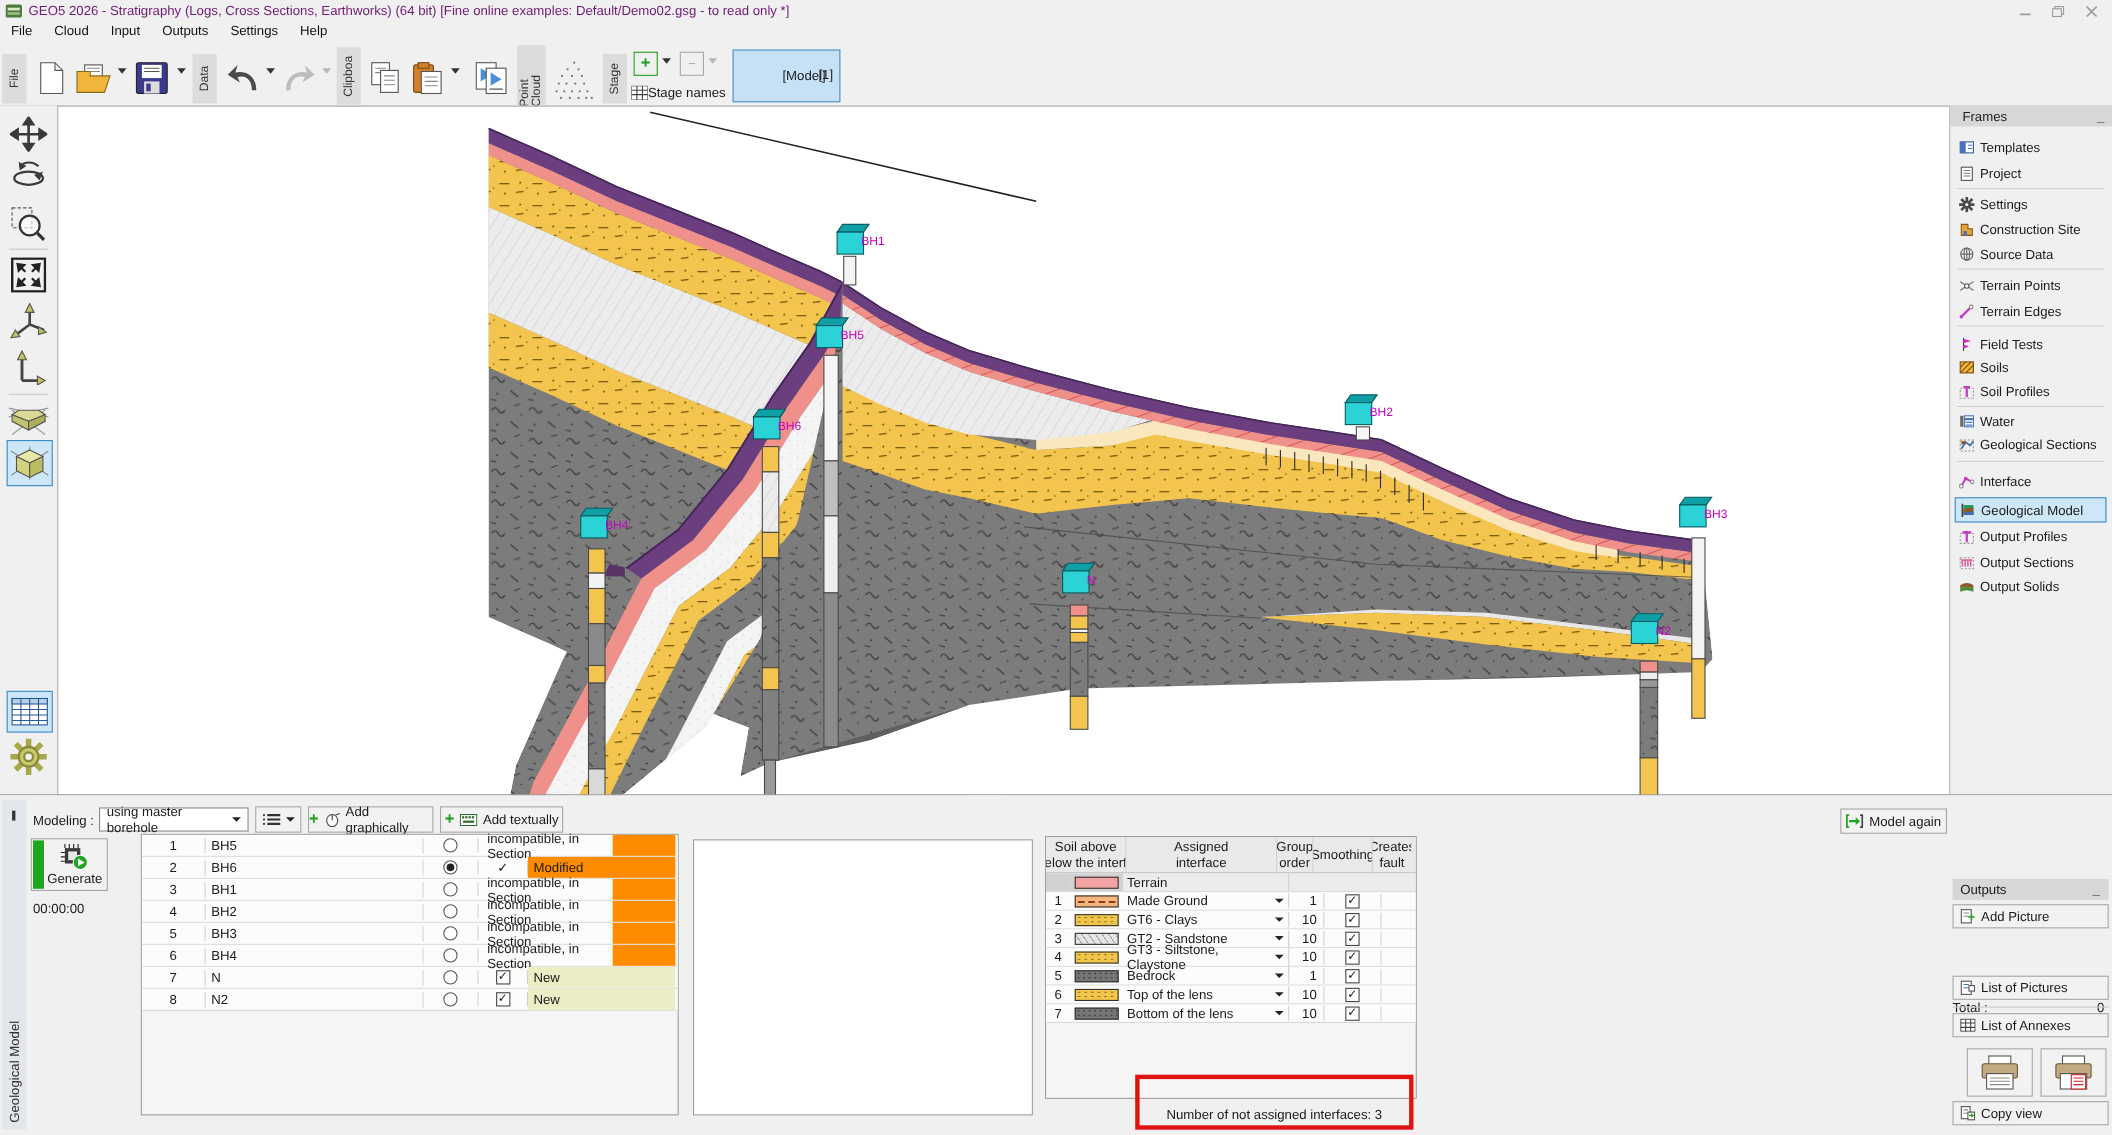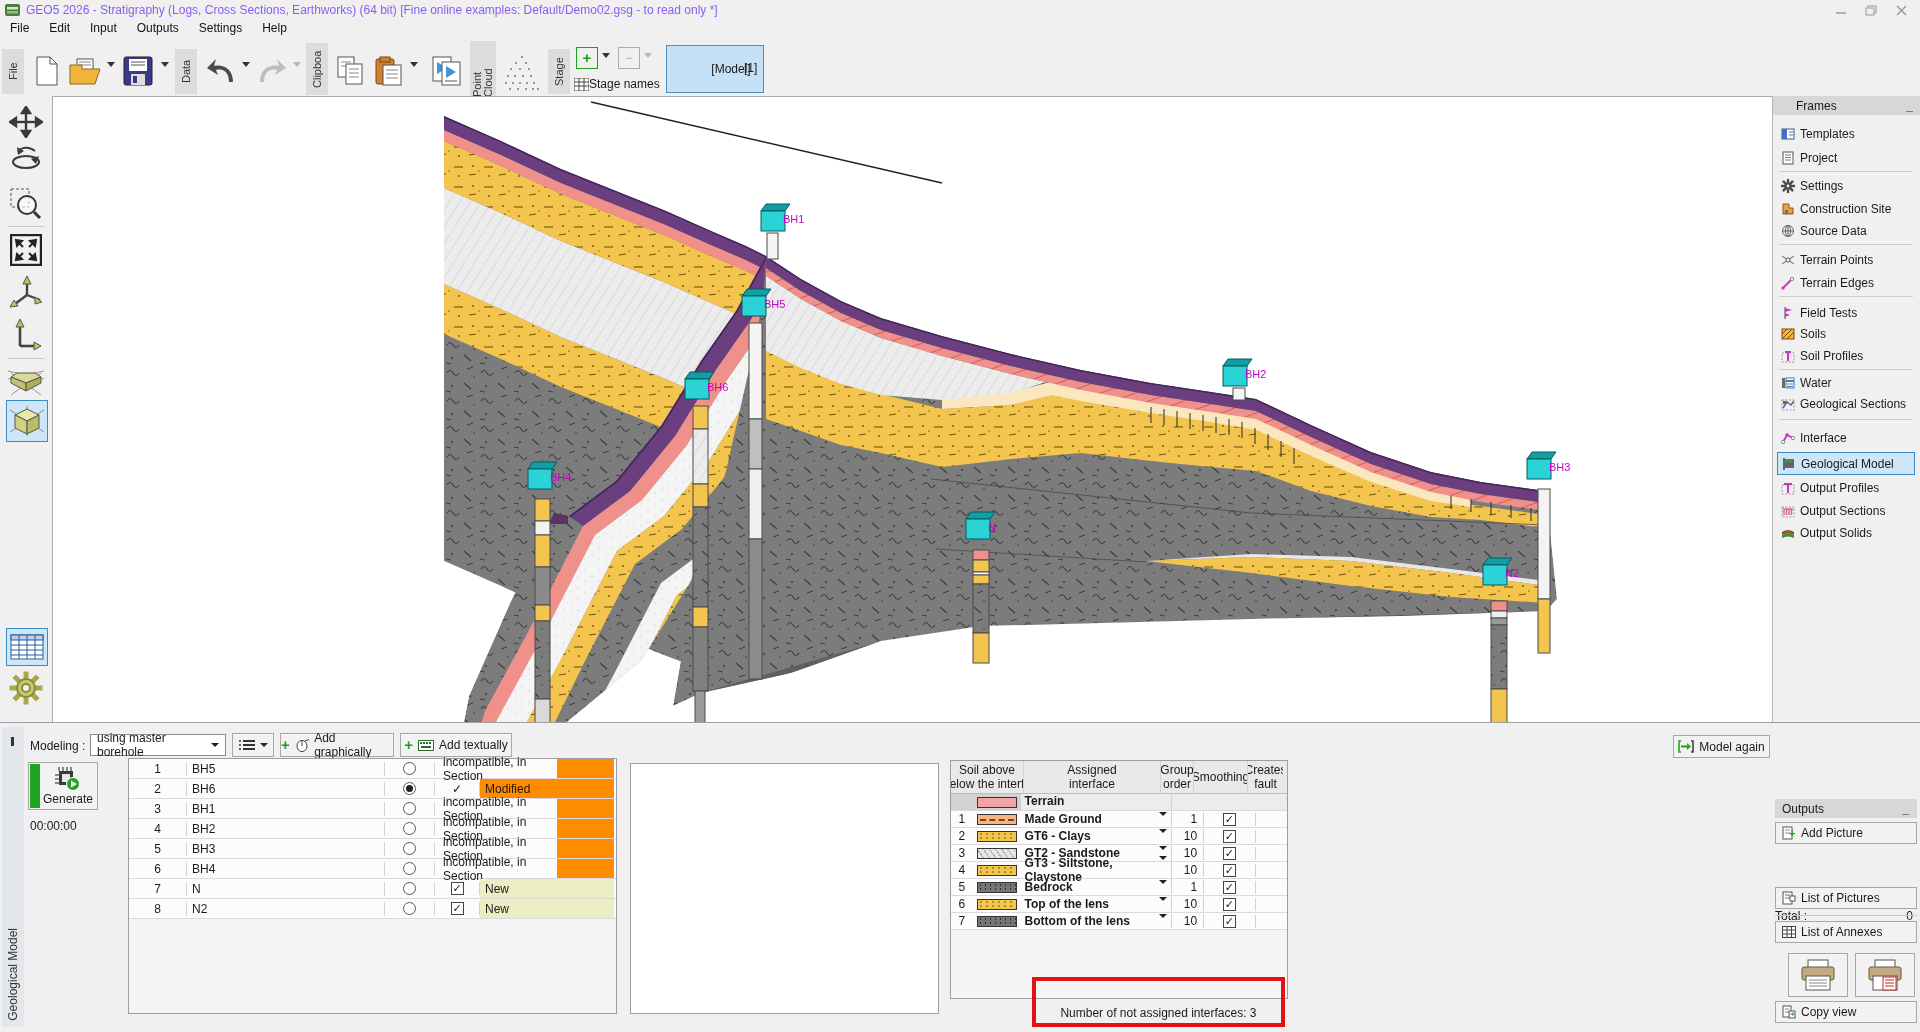--- a/index.html
+++ b/index.html
@@ -1,21 +1,21 @@
 <!DOCTYPE html>
 <html><head>
 <meta charset="utf-8">
 <style>
   html,body{margin:0;padding:0;background:#cfcfcf;}
   #app{position:relative;width:1920px;height:1032px;background:#F0F0F0;
        font-family:"Liberation Sans",sans-serif;font-size:12px;color:#1a1a1a;overflow:hidden;}
   .abs{position:absolute;}
   
   #titlebar{left:0;top:0;width:1920px;height:20px;background:#F0F0F0;display:flex;align-items:center;}
-  #titlebar .title{margin-left:6px;color:#8b5cf6;}
+  #titlebar .title{margin-left:6px;color:#701a75;}
   .winbtn{width:30px;height:16px;display:flex;align-items:center;justify-content:center;color:#9a9a9a;font-size:13px;}
   #menubar{left:0;top:20px;width:1920px;height:17px;display:flex;gap:0;}
   #menubar span{padding:1px 10px;color:#111;}
   
   #toolbar{left:0;top:37px;width:1920px;height:59px;border-bottom:1px solid #A9A9A9;background:#F0F0F0;}
   .vlabel{background:#DCDCDC;color:#333;font-size:11px;writing-mode:vertical-rl;transform:rotate(180deg);
           display:flex;align-items:center;justify-content:center;}
   .tbtn{display:flex;align-items:center;justify-content:center;}
   .drop{width:12px;display:flex;align-items:center;justify-content:center;}
   .tri-d{width:0;height:0;border-left:4px solid transparent;border-right:4px solid transparent;border-top:5px solid #333;}
@@ -26,21 +26,21 @@
   .tool{position:absolute;left:6px;width:40px;height:36px;display:flex;align-items:center;justify-content:center;}
   .tool.sel{background:#CDE6F8;border:1px solid #3B8BC8;}
   .tsep{position:absolute;left:8px;width:36px;border-top:1px solid #C9C9C9;}
   
   #canvas{left:52px;top:96px;width:1719px;height:626px;background:#fff;border:1px solid #ABABAB;border-right:none;}
   #gripbar{left:0;top:722px;width:1920px;height:1px;background:#9f9f9f;}
   #grip{left:878px;top:723px;width:34px;height:7px;background:#e8e8e8;border:1px solid #9f9f9f;border-top:none;border-radius:0 0 4px 4px;}
   
   #frames{left:1772px;top:96px;width:148px;height:626px;background:#F0F0F0;border-left:1px solid #B5B5B5;}
   #frames .hdr{position:absolute;left:0;top:0;width:148px;height:19px;background:#D7D7D7;display:flex;align-items:center;}
-  #frames .hdr b{margin-left:23px;font-weight:normal;}
+  #frames .hdr b{margin-left:11px;font-weight:normal;}
   .fitem{position:absolute;left:4px;width:138px;height:19px;display:flex;align-items:center;gap:5px;padding-left:4px;box-sizing:border-box;}
   .fitem.sel{background:#CDE6F8;border:1px solid #3B8BC8;height:23px;}
   .fdiv{position:absolute;left:6px;width:134px;border-top:1px solid #CFCFCF;}
   .fi{flex:none;}
   
   #bottom{left:0;top:723px;width:1920px;height:309px;background:#F0F0F0;}
   #sidetab{position:absolute;left:2px;top:4px;width:22px;height:300px;background:#E3E6EA;}
   #sidetab .txt{position:absolute;left:4px;bottom:6px;writing-mode:vertical-rl;transform:rotate(180deg);color:#333;}
   .btn{background:#F2F2F2;border:1px solid #A7A7A7;display:flex;align-items:center;justify-content:center;gap:5px;box-sizing:border-box;}
   .combo{background:#fff;border:1px solid #8a8a8a;display:flex;align-items:center;box-sizing:border-box;}
@@ -59,21 +59,21 @@
   .st-orange{background:#FF8C00;} .st-new{background:#EDEDC5;}
   .radio{width:13px;height:13px;border:1px solid #555;border-radius:50%;background:#fff;box-sizing:border-box;position:relative;}
   .radio.sel::after{content:"";position:absolute;left:2px;top:2px;width:7px;height:7px;border-radius:50%;background:#222;}
   .cb{width:13px;height:13px;border:1px solid #444;background:#fff;font-size:11px;line-height:11px;text-align:center;box-sizing:border-box;}
   #midbox{position:absolute;left:630px;top:40px;width:307px;height:249px;background:#fff;border:1px solid #9E9E9E;}
   #itable{position:absolute;left:950px;top:37px;width:336px;height:237px;background:#F5F5F5;border:1px solid #9E9E9E;}
   .it-h{display:flex;height:32px;background:#E9E9E9;border-bottom:1px solid #BDBDBD;}
   .it-h div{display:flex;flex-direction:column;align-items:center;justify-content:center;line-height:14px;overflow:hidden;white-space:nowrap;}
   .it-r{display:flex;height:16px;background:#FCFCFC;border-bottom:1px solid #DADADA;align-items:center;}
   .i-num{width:23px;text-align:center;} .i-sw{width:50px;display:flex;align-items:center;justify-content:center;}
-  .i-name{width:159px;display:flex;padding-left:4px;box-sizing:border-box;font-weight:bold;}
+  .i-name{width:159px;display:flex;align-items:center;padding-left:4px;box-sizing:border-box;}
   .i-name .t{flex:1;} .i-grp{width:33px;text-align:right;padding-right:6px;box-sizing:border-box;}
   .i-smo{width:54px;display:flex;justify-content:center;} .i-flt{width:33px;}
   .sw{width:40px;height:11px;border:1px solid #333;box-sizing:border-box;}
   .sw-terrain{background:#F2A3A3 repeating-linear-gradient(45deg,transparent 0 3px,#C23B3B 3px 4px),repeating-linear-gradient(-45deg,transparent 0 3px,#C23B3B 3px 4px);background-color:#F2A3A3;}
   .sw-made{background:#F5B57E;position:relative;} .sw-made::after{content:"";position:absolute;left:2px;right:2px;top:4px;border-top:2px dashed #8B3A1C;}
   .sw-yel{background-color:#F2C64B;background-image:radial-gradient(#6F5406 0.8px,transparent 1px);background-size:6px 4px;}
   .sw-gt2{background:#E6E6E6 repeating-linear-gradient(55deg,transparent 0 4px,#ABABAB 4px 5px);}
   .sw-gray{background-color:#757575;background-image:radial-gradient(#2F2F2F 0.9px,transparent 1.1px);background-size:5px 4px;}
   #redbox{position:absolute;left:1032px;top:254px;width:253px;height:50px;border:4px solid #E01212;box-sizing:border-box;}
   #warntext{position:absolute;left:1036px;top:283px;width:245px;text-align:center;}
@@ -112,21 +112,21 @@
       </span>
     <span class="winbtn" style="margin-right:4px">
         <svg width="11" height="11">
           <path d="M1,1 L10,10 M10,1 L1,10" stroke="#9a9a9a" stroke-width="1.5"></path>
         </svg>
       </span>
   </div>
 
   <div id="menubar" class="abs">
     <span>File</span>
-    <span>Edit</span>
+    <span>Cloud</span>
     <span>Input</span>
     <span>Outputs</span>
     <span>Settings</span>
     <span>Help</span>
   </div>
 
   <div id="toolbar" class="abs">
     <div class="vlabel abs" style="left:2px;top:12px;width:22px;height:45px">File</div>
     <div class="tbtn abs" style="left:30px;top:14px;width:34px;height:40px">
       <svg width="24" height="30">

